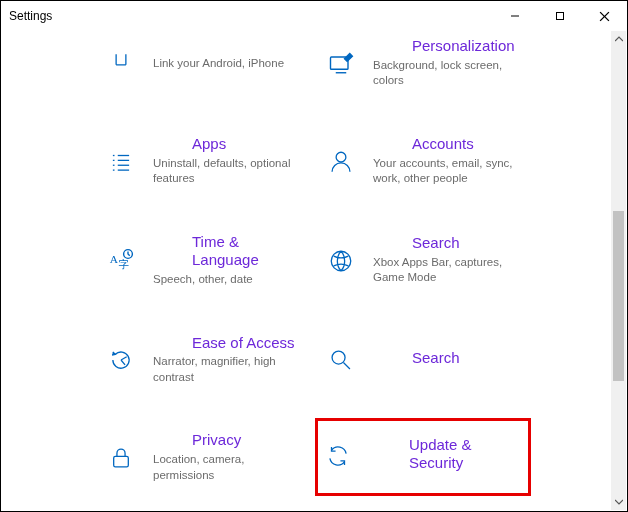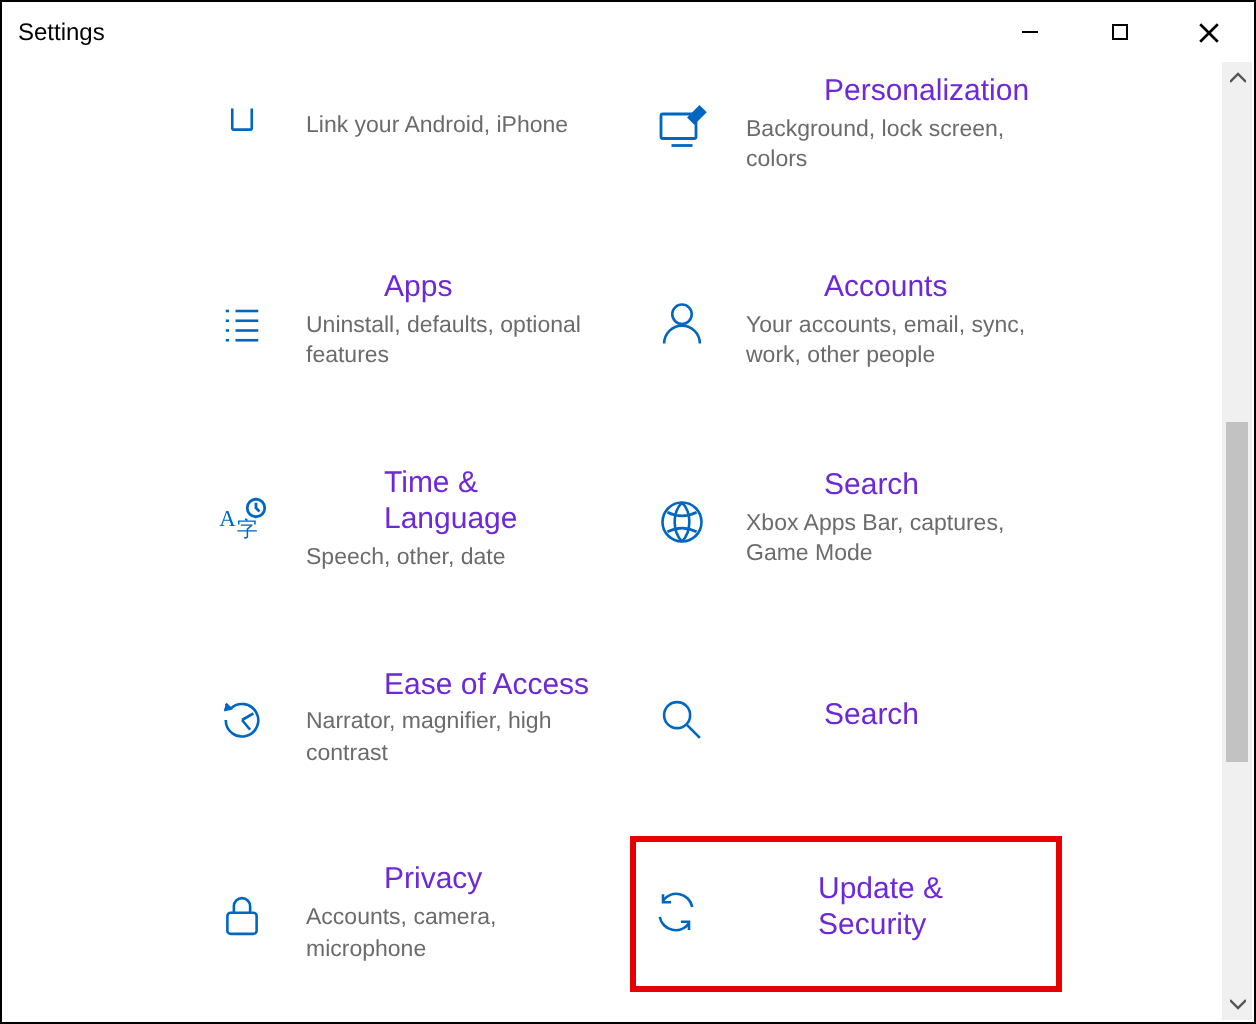--- a/index.html
+++ b/index.html
@@ -240,21 +240,21 @@
 
       <div class="tile">
         <div class="icon-box">
           <svg width="26" height="26" viewBox="0 0 32 32">
               <rect x="7" y="14" width="18" height="13" rx="2"></rect>
               <path d="M11 14 v-4 a5 5 0 0 1 10 0 v4"></path>
             </svg>
         </div>
         <div class="tile-text">
           <div class="tile-title">Privacy</div>
-          <div class="tile-sub">Accounts, camera, microphone</div>
+          <div class="tile-sub">Location, camera, permissions</div>
         </div>
       </div>
 
       <div class="tile highlight">
         <div class="icon-box">
           <svg width="26" height="26" viewBox="0 0 32 32">
               <path d="M26 13 a10 10 0 0 0 -18 -4"></path>
               <path d="M8 5 l0 5 l5 0"></path>
               <path d="M6 19 a10 10 0 0 0 18 4"></path>
               <path d="M24 27 l0 -5 l-5 0"></path>

